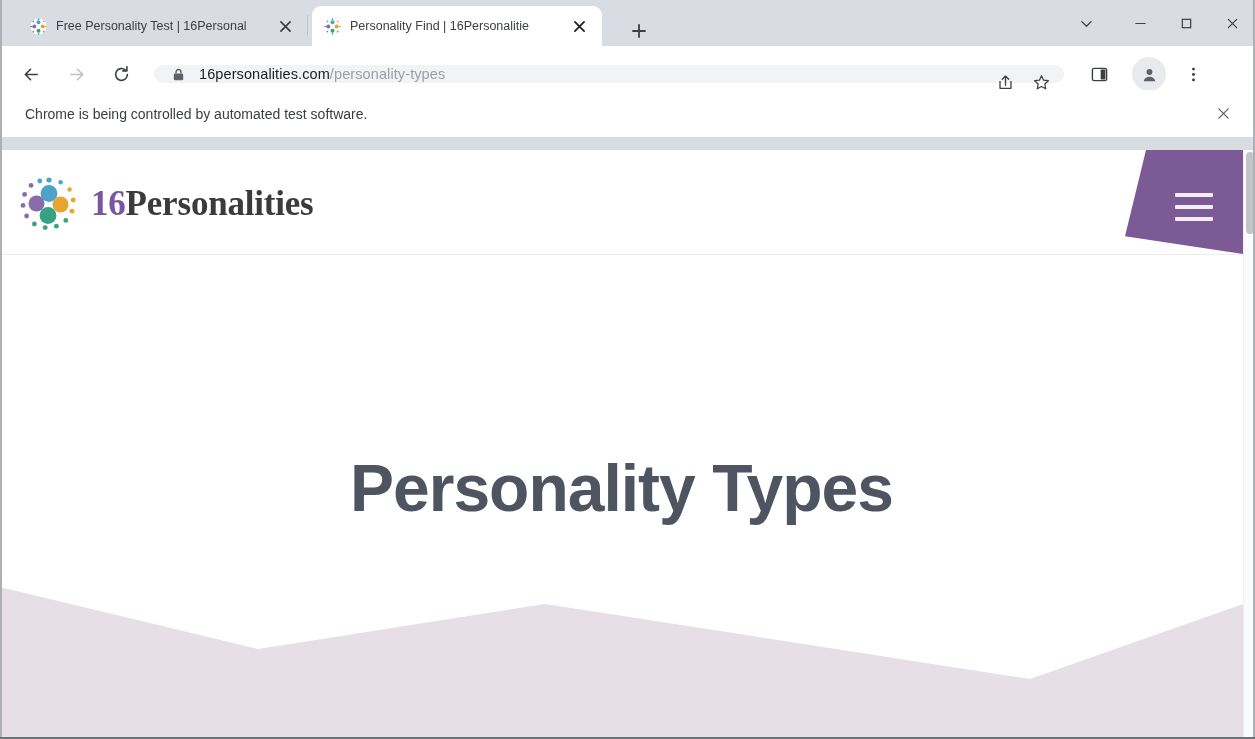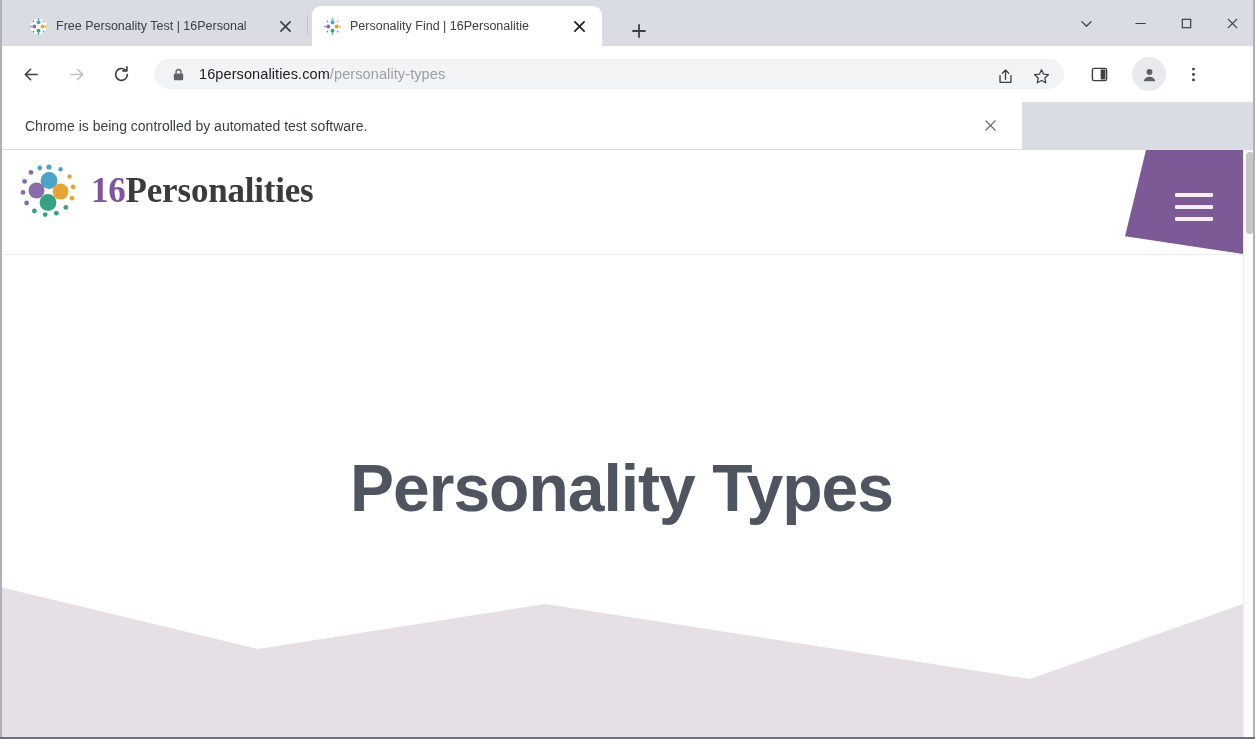--- a/index.html
+++ b/index.html
@@ -59,21 +59,21 @@
     position: absolute; top: 46px; left: 0; width: 1255px; height: 56px;
     background: #ffffff; display: flex; align-items: center;
   }
   .navbtn { width: 34px; height: 34px; display: flex; align-items: center; justify-content: center; border-radius: 50%; }
   .navbtn svg { width: 19px; height: 19px; }
   .navbtn.back { margin-left: 14px; }
   .navbtn.fwd  { margin-left: 11px; }
   .navbtn.reload { margin-left: 11px; }
 
   .omnibox {
-    margin-left: 16px; height: 30px; width: 910px;
+    margin-left: 16px; height: 18px; width: 910px;
     background: #f1f3f4; border-radius: 17px;
     display: flex; align-items: center; position: relative;
   }
   .omnibox .lockicon { margin-left: 16px; width: 16px; height: 16px; display:flex;align-items:center;justify-content:center; }
   .omnibox .urltext {
     margin-left: 13px; font-size: 14.5px; color: #9aa0a6; letter-spacing: .1px;
     white-space: nowrap;
   }
   .omnibox .urltext b { color: #202124; font-weight: 400; }
   .omnibox .oaction { position: absolute; width: 30px; height: 30px; display:flex;align-items:center;justify-content:center; top: 2px; }
@@ -82,37 +82,37 @@
   .oaction.star  { right: 8px; }
 
   .tbtn { width: 34px; height: 34px; display:flex;align-items:center;justify-content:center;border-radius:50%; }
   .tbtn svg { width: 17px; height: 17px; }
   .tbtn.side { margin-left: 18px; }
   .tbtn.profile { margin-left: 16px; background:#e8eaed; }
   .tbtn.menu { margin-left: 10px; }
 
   
   .infobar {
-    position: absolute; top: 102px; left: 0; width: 1022px; height: 48px;
+    position: absolute; top: 90px; left: 0; width: 1255px; height: 48px;
     background: #ffffff; border-bottom: 1px solid #dadce0;
     display: flex; align-items: center;
   }
   .infobar .itext { margin-left: 25px; font-size: 14px; color: #3c4043; }
   .infobar .iclose { position: absolute; right: 20px; width: 24px; height: 24px; display:flex;align-items:center;justify-content:center; }
   .infobar .iclose svg { width: 13px; height: 13px; }
 
   
   .viewport {
     position: absolute; top: 150px; left: 0; width: 1243px; height: 589px;
     background: #ffffff; overflow: hidden;
   }
 
   
   .siteheader { position: relative; height: 105px; background: #fff; border-bottom: 1px solid #ececec; }
-  .logo { position: absolute; left: 19px; top: 11px; display: flex; align-items: center; justify-content: flex-end; }
+  .logo { position: absolute; left: 19px; top: 24px; display: flex; align-items: center; justify-content: flex-end; }
   .logo-mark { position: relative; width: 60px; height: 60px; }
   .logo-word { margin-left: 12px; font-family: "Liberation Serif", serif; font-size: 35px; letter-spacing: -0.2px; }
   .logo-word .num { color: #7b55a0; font-weight: 700; }
   .logo-word .nm  { color: #3b3b3b; font-weight: 700; }
 
   .menu-shape {
     position: absolute; right: 0px; top: -1px; width: 118px; height: 105px;
     background: #7b5a96;
     clip-path: polygon(18% 0%, 100% 0%, 100% 100%, 0% 83%);
   }

